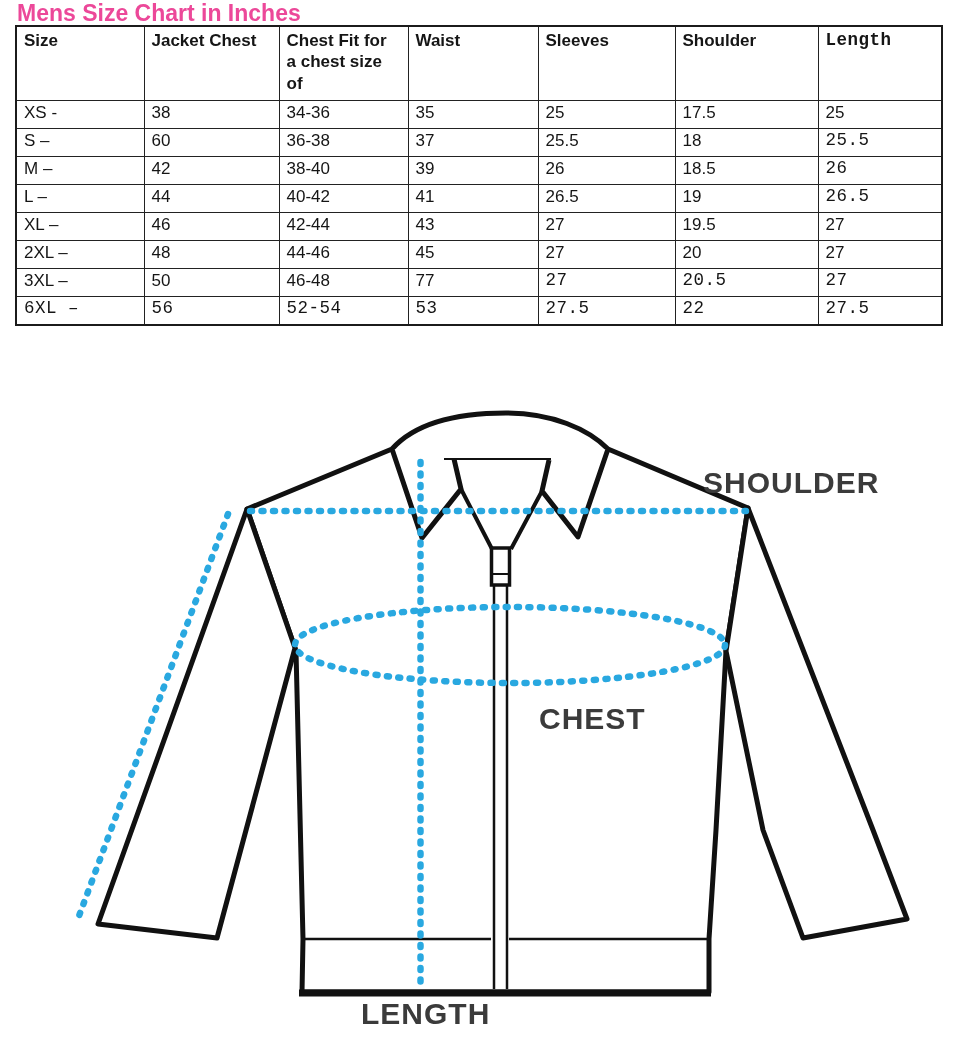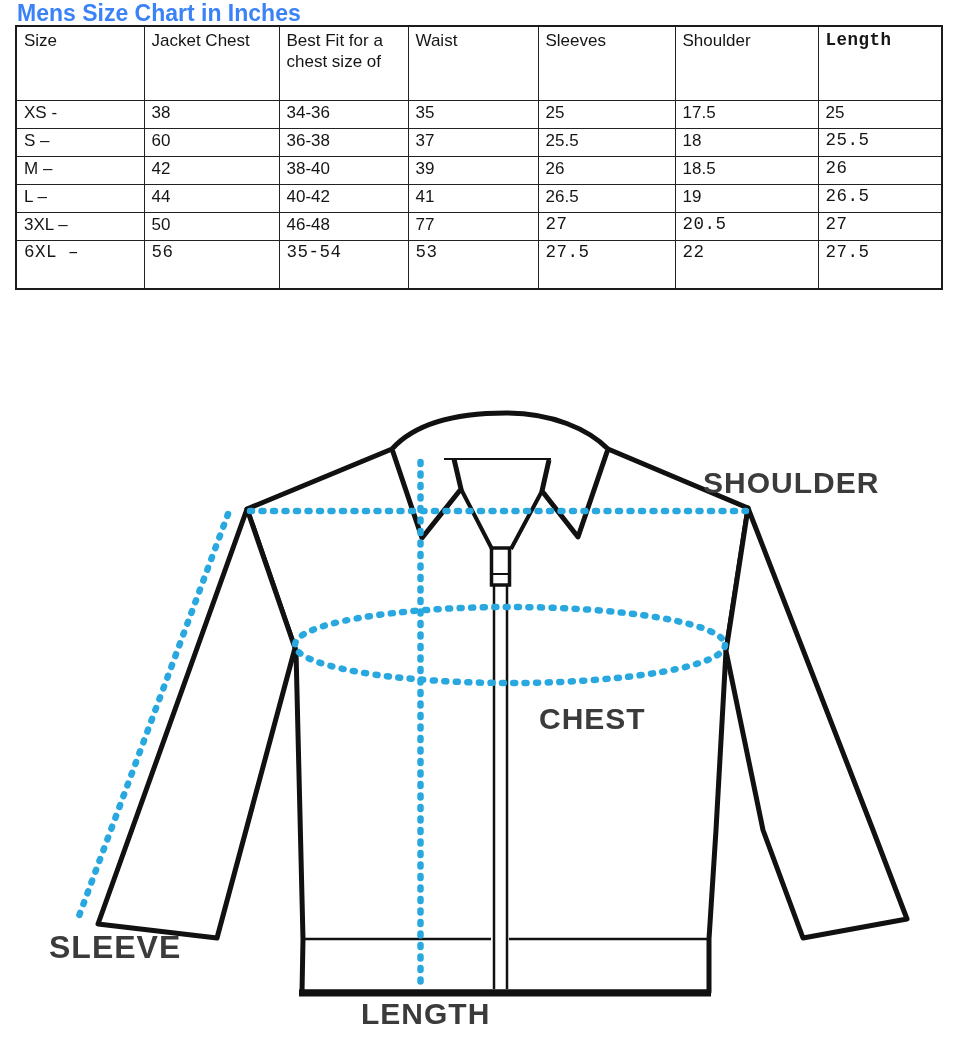--- a/index.html
+++ b/index.html
@@ -12,21 +12,21 @@
     overflow: hidden;
   }
 
   
   #chart-title {
     position: absolute;
     left: 17px;
     top: 0px;
     font-size: 23px;
     font-weight: bold;
-    color: #3b82f6;
+    color: #ec4899;
     letter-spacing: 0px;
     white-space: nowrap;
   }
 
   
   #size-table {
     position: absolute;
     left: 15px;
     top: 25px;
     width: 926px;
@@ -40,28 +40,28 @@
     padding: 1px 7px 0 7px;
     vertical-align: top;
     text-align: left;
     font-size: 17px;
     color: #151515;
     white-space: nowrap;
     overflow: hidden;
     line-height: 1.25;
   }
   #size-table th {
-    font-weight: normal;
+    font-weight: bold;
     white-space: normal;
     padding-top: 3px;
     height: 70px;
   }
   #size-table tbody tr       { height: 28px; }
   #size-table tbody tr.tall  { height: 28px; padding-left: 22px; }
-  #size-table tbody tr.tall2 { height: 48px; }
+  #size-table tbody tr.tall2 { height: 28px; }
   #size-table .mono {
     font-family: "Liberation Mono", "DejaVu Sans Mono", monospace;
     font-size: 17.5px;
     letter-spacing: 0.5px;
   }
   #size-table th.mono { font-weight: bold; }
 
   
   #diagram {
     position: absolute;
@@ -98,21 +98,21 @@
         <col style="width:129px">
       <col style="width:130px">
         <col style="width:137px">
         <col style="width:143px">
       <col style="width:124px">
     </colgroup>
     <thead>
       <tr>
           <th>Size</th>
           <th>Jacket Chest</th>
-          <th>Best Fit for a chest size of</th>
+          <th>Chest Fit for a chest size of</th>
           <th>Waist</th>
           <th>Sleeves</th>
           <th>Shoulder</th>
           <th class="mono">Length</th>
         </tr>
     </thead>
     <tbody>
         <tr>
           <td>XS -</td>
           <td>38</td>
@@ -141,34 +141,52 @@
           <td class="mono">26</td>
         </tr>
         <tr>
           <td>L –</td>
           <td>44</td>
           <td>40-42</td>
           <td>41</td>
           <td>26.5</td>
           <td>19</td>
           <td class="mono">26.5</td>
+        </tr>
+        <tr>
+          <td>XL –</td>
+          <td>46</td>
+          <td>42-44</td>
+          <td>43</td>
+          <td>27</td>
+          <td>19.5</td>
+          <td>27</td>
+        </tr>
+        <tr>
+          <td>2XL –</td>
+          <td>48</td>
+          <td>44-46</td>
+          <td>45</td>
+          <td>27</td>
+          <td>20</td>
+          <td>27</td>
         </tr>
         <tr class="tall">
           <td>3XL –</td>
           <td>50</td>
           <td>46-48</td>
           <td>77</td>
           <td class="mono">27</td>
           <td class="mono">20.5</td>
           <td class="mono">27</td>
         </tr>
         <tr class="tall2">
           <td class="mono">6XL –</td>
           <td class="mono">56</td>
-          <td class="mono">35-54</td>
+          <td class="mono">52-54</td>
           <td class="mono">53</td>
           <td class="mono">27.5</td>
           <td class="mono">22</td>
           <td class="mono">27.5</td>
         </tr>
       </tbody>
   </table>
 
   <div id="diagram">
     <svg width="960" height="665" viewBox="0 385 960 665">
@@ -196,16 +214,15 @@
 
       <path class="measure" d="M 250,511 L 746,511" fill="none" stroke-width="6.5" stroke-dasharray="2 9.5" stroke-linecap="round" stroke="#29a8e0"></path>
       <path class="measure" d="M 420.5,462 L 420.5,987" fill="none" stroke-width="6.5" stroke-dasharray="2 9.5" stroke-linecap="round" stroke="#29a8e0"></path>
       <path class="measure" d="M 228,514 L 79,916" fill="none" stroke-width="6.5" stroke-dasharray="2 9.5" stroke-linecap="round" stroke="#29a8e0"></path>
       <ellipse class="measure" cx="510" cy="645" rx="215" ry="38" fill="none" stroke-width="6.5" stroke-dasharray="2 9.5" stroke-linecap="round" stroke="#29a8e0"></ellipse>
     </svg>
   </div>
 
   <div id="label-shoulder" class="diagram-label">SHOULDER</div>
   <div id="label-chest" class="diagram-label">CHEST</div>
-  <div id="label-sleeve" class="diagram-label">SLEEVE</div>
   <div id="label-length" class="diagram-label">LENGTH</div>
 
 </div>
 
 </body></html>

